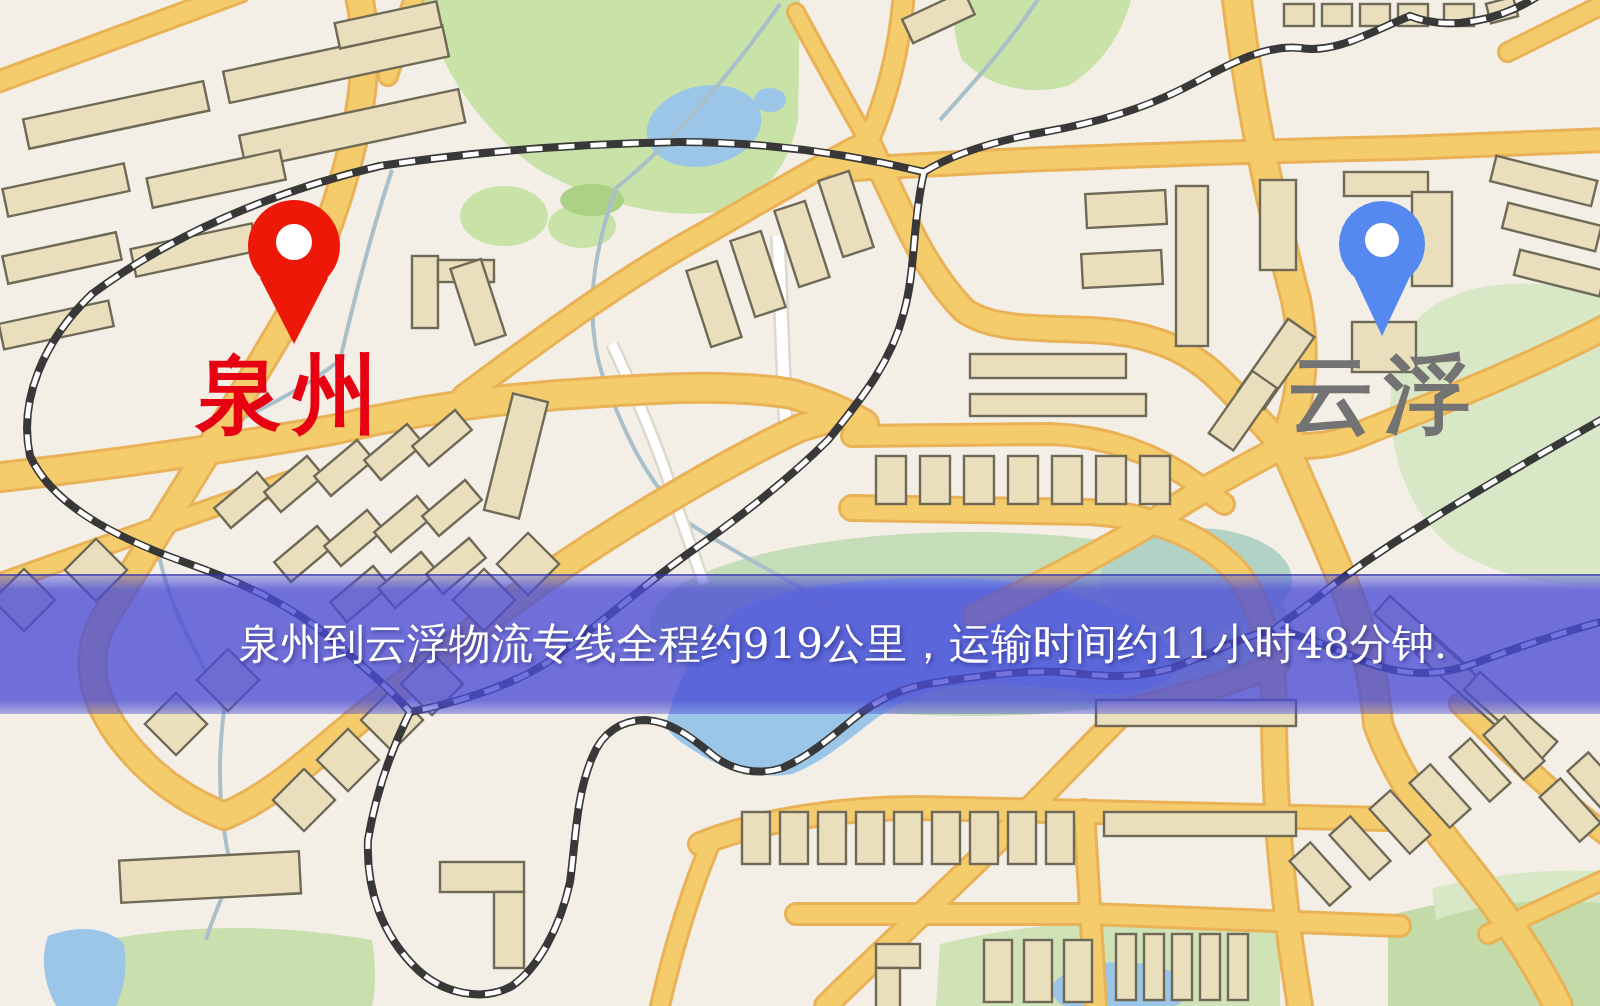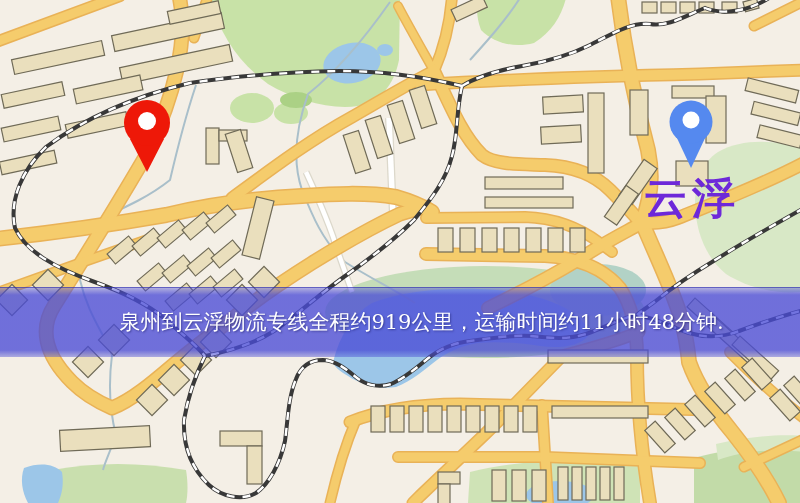--- a/index.html
+++ b/index.html
@@ -256,20 +256,21 @@
       <circle cx="147" cy="121" r="9" fill="#ffffff"></circle>
     </g>
 
     <g>
       <path d="M691,168 L676,136 L706,136 Z" fill="#5589ef"></path>
       <circle cx="691" cy="122" r="21.5" fill="#5589ef"></circle>
       <circle cx="691" cy="120" r="8.5" fill="#ffffff"></circle>
     </g>
   </svg>
 
-
-  <div class="city-label" id="label-yunfu" style="color: #6d28d9; text-align: center;">云浮</div>
+  <div class="city-label" id="label-quanzhou" style="color: rgb(230, 0, 18);">泉州</div>
+
+  <div class="city-label" id="label-yunfu" style="color: #737373; text-align: center;">云浮</div>
 
   <div id="route-banner">
     <div class="banner-text">泉州到云浮物流专线全程约919公里，运输时间约11小时48分钟.</div>
   </div>
 
 </div>
 
 </body></html>

